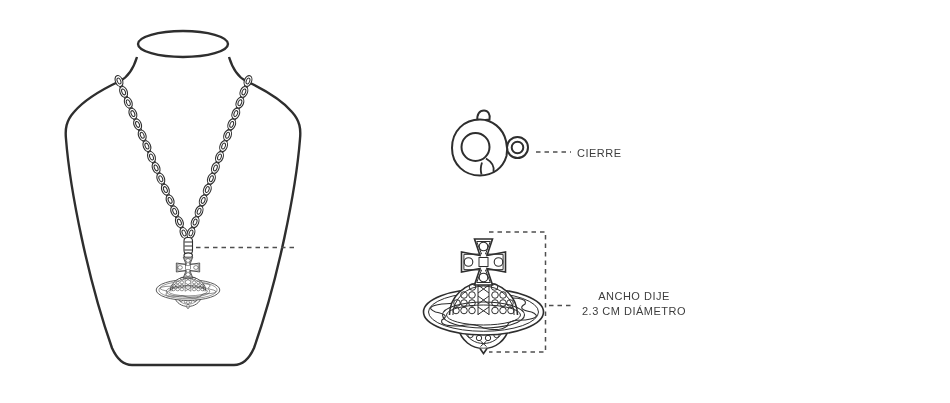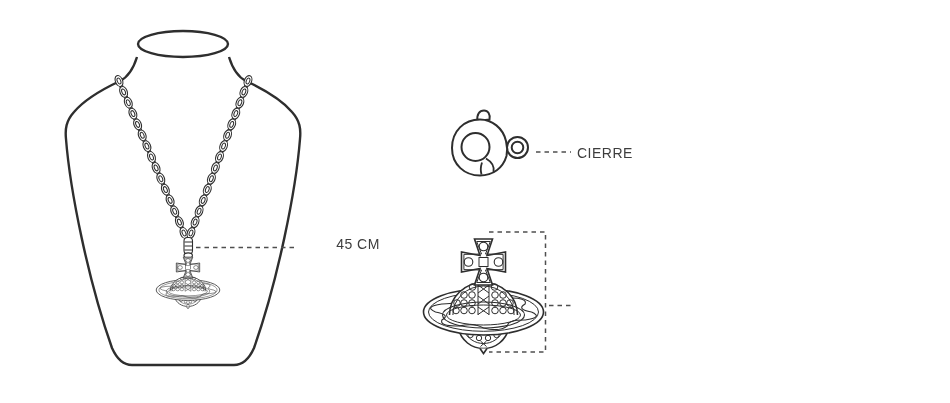--- a/index.html
+++ b/index.html
@@ -1,19 +1,19 @@
 <!DOCTYPE html>
 <html style="--background: #ffffff; --line: #2e2e2e; --text: #3d3d3d; --dash: #4f4f4f;"><head>
 <meta charset="utf-8">
 <style>
   html,body{margin:0;padding:0;background:var(--background,#fff);}
   body{width:950px;height:403px;position:relative;overflow:hidden;
        font-family:"Liberation Sans", sans-serif;}
   #scene{position:absolute;left:0;top:0;}
-  .label{position:absolute;color:var(--text,#3d3d3d);font-size:14px;
+  .label{position:absolute;color:var(--text,#3d3d3d);font-size:11px;
          font-weight:500;letter-spacing:.5px;line-height:14.5px;
          text-align:center;white-space:nowrap;}
   #label-chain{left:283px;top:237px;width:150px;}
   #label-clasp{left:577px;top:146px;text-align:left;}
   #label-pendant{left:558px;top:289px;width:152px;}
   
   .ln{stroke:var(--line,#2e2e2e);fill:none;}
   .fw{fill:#fff;}
   .w2{stroke-width:2;} .w24{stroke-width:2.4;} .w16{stroke-width:1.6;}
   .w11{stroke-width:1.1;} .w1{stroke-width:1;} .w18{stroke-width:1.8;}
@@ -192,21 +192,22 @@
 
   <g>
     <use href="#orb" transform="translate(483.5,312)"></use>
   </g>
 
   <path class="dashed" d="M 489,232 H 545.5 V 352 H 489"></path>
   <path class="dashed" d="M 549,305.5 H 571"></path>
 </svg>
 
 <div class="label" id="label-chain">
-  <div>45 CM</div>
 </div>
 
 <div class="label" id="label-clasp">
   <span>CIERRE</span>
 </div>
 
 <div class="label" id="label-pendant">
+  <div>ANCHO DIJE</div>
+  <div>2.3 CM DIÁMETRO</div>
 </div>
 
 </body></html>

